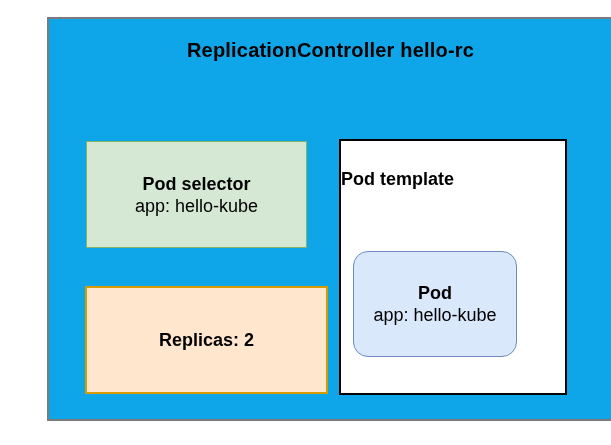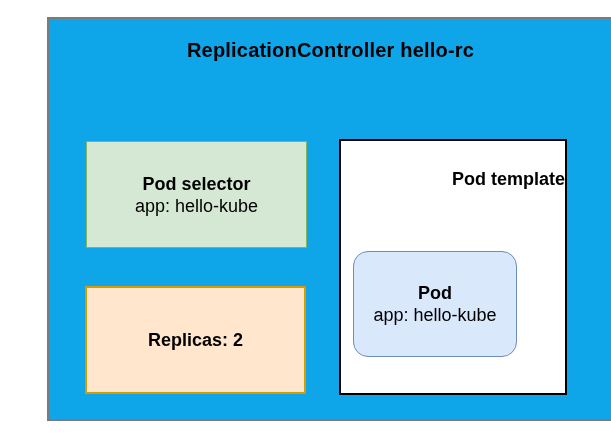--- a/index.html
+++ b/index.html
@@ -57,21 +57,21 @@
     width: 221px;
     height: 107px;
     background: #d5e8d4;
     border: 1.5px solid #82b366;
   }
 
   
   .replicas-box {
     left: 36px;
     top: 267px;
-    width: 221px;
+    width: 243px;
     height: 108px;
     background: #ffe6cc;
     border: 2px solid #d79b00;
   }
 
   
   .template-box {
     position: absolute;
     left: 290px;
     top: 120px;
@@ -79,21 +79,21 @@
     height: 256px;
     background: #ffffff;
     border: 2px solid #000000;
   }
 
   .template-title {
     position: absolute;
     left: 0;
     top: 28px;
     width: 100%;
-    text-align: right;
+    text-align: left;
     font-size: 18px;
     font-weight: bold;
   }
 
   
   .pod-box {
     left: 12px;
     top: 110px;
     width: 164px;
     height: 106px;

